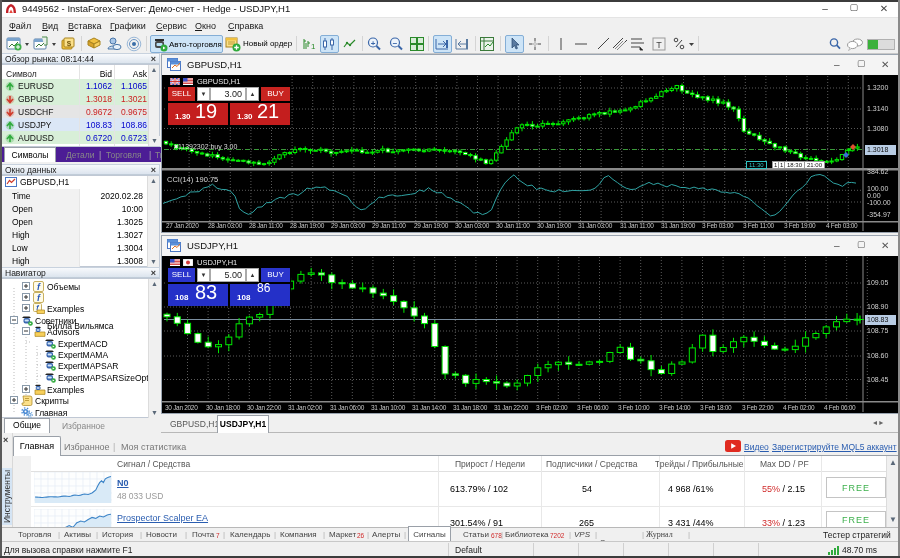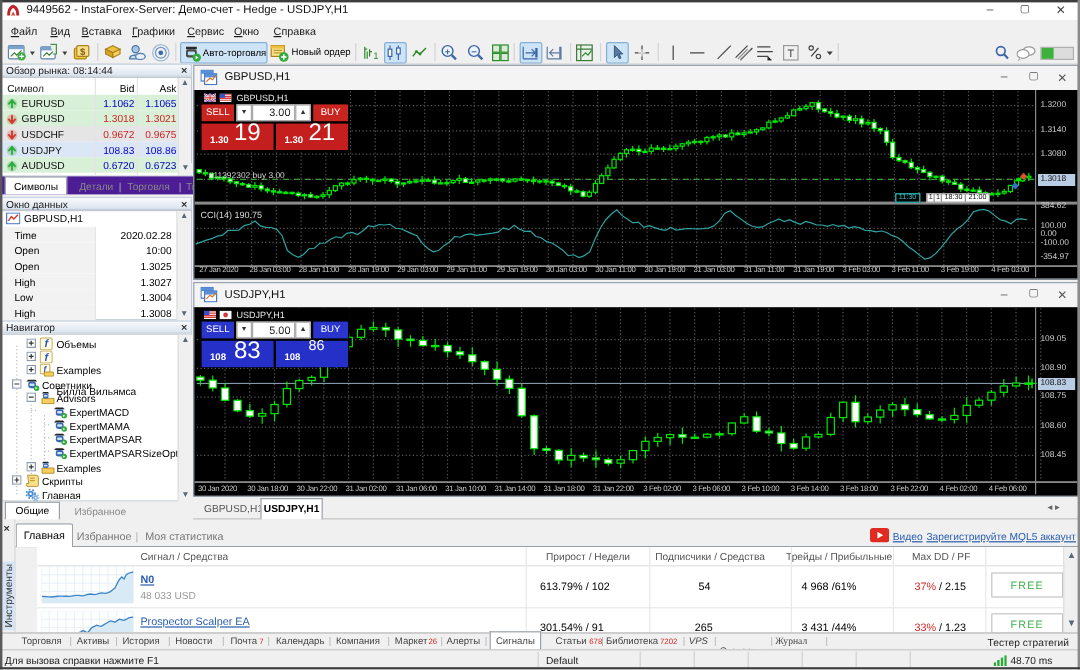--- a/index.html
+++ b/index.html
@@ -1169,21 +1169,21 @@
         <line x1="0" y1="14" x2="78" y2="14" stroke="#e4edf6" stroke-width="0.7"></line>
         <line x1="0" y1="21" x2="78" y2="21" stroke="#e4edf6" stroke-width="0.7"></line>
         <path d="M1.0,26.4 L2.9,26.2 L4.8,26.1 L6.7,25.9 L8.6,25.8 L10.5,25.6 L12.4,25.5 L14.3,25.1 L16.2,24.6 L18.1,24.2 L20.0,23.7 L21.9,23.2 L23.8,22.8 L25.7,21.7 L27.6,20.6 L29.5,19.4 L31.4,18.4 L33.3,17.5 L35.2,16.5 L37.1,17.4 L39.0,18.3 L40.9,16.0 L42.8,13.8 L44.7,12.9 L46.6,12.0 L48.5,12.5 L50.4,12.9 L52.3,11.7 L54.2,10.6 L56.1,9.5 L58.0,8.4 L59.9,8.9 L61.8,9.5 L63.7,8.2 L65.6,7.0 L67.5,7.5 L69.4,8.0 L71.3,7.0 L73.2,5.9 L75.1,5.5 L77.0,5.2 L77,24 L1,24 Z" fill="#d9eaf7"></path>
         <polyline points="1.0,26.4 2.9,26.2 4.8,26.1 6.7,25.9 8.6,25.8 10.5,25.6 12.4,25.5 14.3,25.1 16.2,24.6 18.1,24.2 20.0,23.7 21.9,23.2 23.8,22.8 25.7,21.7 27.6,20.6 29.5,19.4 31.4,18.4 33.3,17.5 35.2,16.5 37.1,17.4 39.0,18.3 40.9,16.0 42.8,13.8 44.7,12.9 46.6,12.0 48.5,12.5 50.4,12.9 52.3,11.7 54.2,10.6 56.1,9.5 58.0,8.4 59.9,8.9 61.8,9.5 63.7,8.2 65.6,7.0 67.5,7.5 69.4,8.0 71.3,7.0 73.2,5.9 75.1,5.5 77.0,5.2" fill="none" stroke="#3d85c8" stroke-width="1.1"></polyline>
       </svg>
       <a class="abs" style="left:86px;top:22px;color:#2a5db0;font-size:9px;text-decoration:underline;font-weight:bold;">N0</a>
 <span class="abs" style="left:86px;top:35px;color:#999;font-size:8.5px;">48 033 USD</span>
 <span class="abs" style="left:419px;top:28px;font-size:9px;">613.79% / 102</span>
 <span class="abs" style="left:551px;top:28px;font-size:9px;">54</span>
 <span class="abs" style="left:637px;top:28px;font-size:9px;">4 968 /61%</span>
-<span class="abs" style="left:731px;top:28px;font-size:9px;"><span style="color:#d02a2a;">37%</span> / 2.15</span>
+<span class="abs" style="left:731px;top:28px;font-size:9px;"><span style="color:#d02a2a;">55%</span> / 2.15</span>
 <div class="abs" style="left:795px;top:21px;width:60px;height:21px;background:#fff;border:1px solid #c4c4c4;color:#3cb04c;text-align:center;line-height:20px;font-size:9px;letter-spacing:1px;">FREE</div>
 <svg class="abs" style="left:861px;top:26px" width="13" height="13" viewBox="0 0 13 13">
         <path d="M6.5 1 L8 4.8 L12 5 L9 7.6 L10 11.6 L6.5 9.4 L3 11.6 L4 7.6 L1 5 L5 4.8 Z" fill="#fff" stroke="#aaa"></path>
       </svg>
 <div class="abs" style="left:0;top:71px;width:873px;height:1px;background:#e4e4e4;"></div>
       <div class="abs" style="left:0;top:50px;width:873px;height:1px;background:#e8e8e8;"></div>
       <a class="abs" style="left:86px;top:57px;color:#2a5db0;font-size:9px;text-decoration:underline;">Prospector Scalper EA</a>
 <span class="abs" style="left:419px;top:62px;font-size:9px;">301.54% / 91</span>
 <span class="abs" style="left:548px;top:62px;font-size:9px;">265</span>
 <span class="abs" style="left:637px;top:62px;font-size:9px;">3 431 /44%</span>

